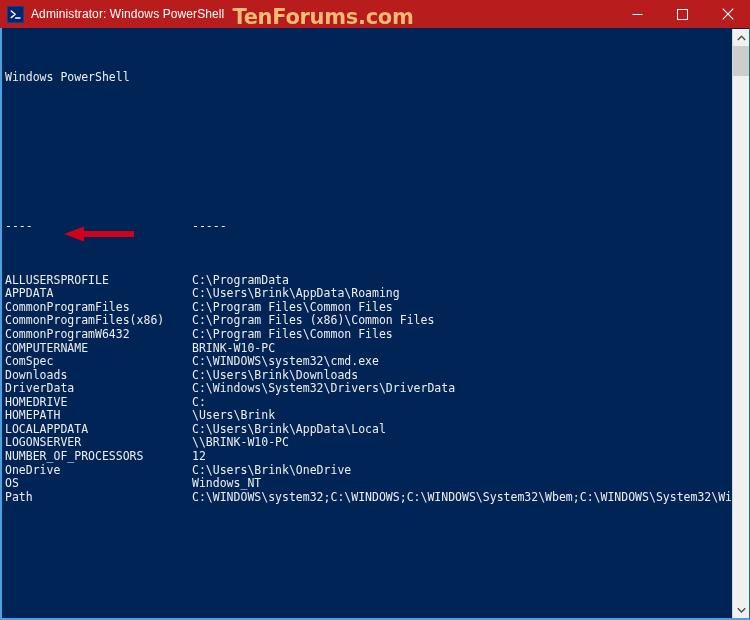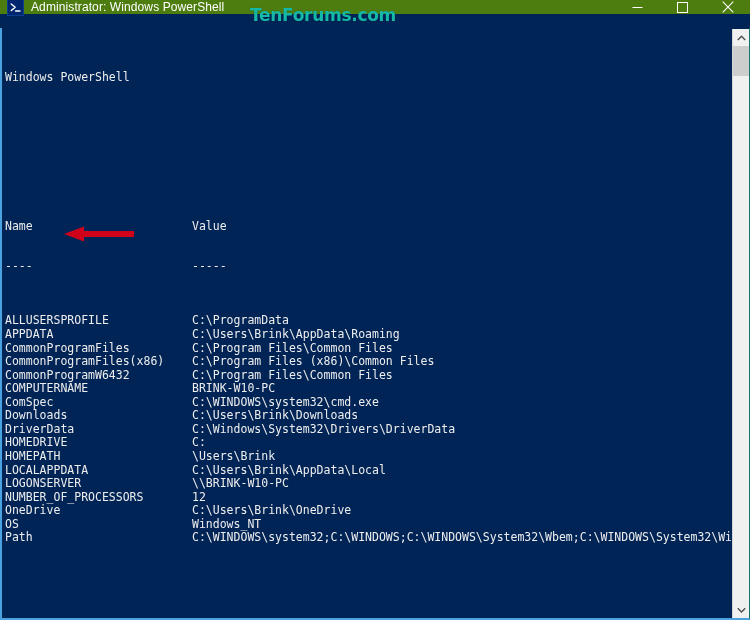--- a/index.html
+++ b/index.html
@@ -21,22 +21,22 @@
     background: #012456;
     box-sizing: border-box;
     overflow: hidden;
   }
 
   
   #titlebar {
     position: absolute;
     left: 0; top: 0;
     width: 750px;
-    height: 14px;
-    background: #4d7c0f;
+    height: 28px;
+    background: #b91c1c;
     display: flex;
     align-items: center;
     z-index: 5;
   }
   #titlebar-left {
     display: flex;
     align-items: center;
     flex: 0 0 auto;
     padding-left: 7px;
   }
@@ -75,22 +75,22 @@
 
   
   #watermark {
     position: absolute;
     left: 0;
     top: 5px;
     width: 646px;
     text-align: center;
     font-family: "DejaVu Sans", sans-serif;
     font-weight: bold;
-    font-size: 17px;
-    color: #14b8a6;
+    font-size: 21px;
+    color: #fdba74;
     letter-spacing: -0.3px;
     z-index: 6;
     pointer-events: none;
     text-shadow: 0 0 1px rgba(0,0,0,0.25);
   }
 
   
   #console {
     position: absolute;
     left: 0;
@@ -229,21 +229,20 @@
   <div id="watermark">TenForums.com</div>
 
   <div id="console">
     <div id="console-text">
 
       <div class="line">Windows PowerShell</div>
       <div class="blank"></div>
 
       <div class="blank"></div>
 
-      <div class="row"><span class="col-name">Name</span><span class="col-val">Value</span></div>
       <div class="row"><span class="col-name">----</span><span class="col-val">-----</span></div>
 
       <div id="rows-host"><div class="row"><span class="col-name">ALLUSERSPROFILE</span><span class="col-val">C:\ProgramData</span></div><div class="row"><span class="col-name">APPDATA</span><span class="col-val">C:\Users\Brink\AppData\Roaming</span></div><div class="row"><span class="col-name">CommonProgramFiles</span><span class="col-val">C:\Program Files\Common Files</span></div><div class="row"><span class="col-name">CommonProgramFiles(x86)</span><span class="col-val">C:\Program Files (x86)\Common Files</span></div><div class="row"><span class="col-name">CommonProgramW6432</span><span class="col-val">C:\Program Files\Common Files</span></div><div class="row"><span class="col-name">COMPUTERNAME</span><span class="col-val">BRINK-W10-PC</span></div><div class="row"><span class="col-name">ComSpec</span><span class="col-val">C:\WINDOWS\system32\cmd.exe</span></div><div class="row"><span class="col-name">Downloads</span><span class="col-val">C:\Users\Brink\Downloads</span></div><div class="row"><span class="col-name">DriverData</span><span class="col-val">C:\Windows\System32\Drivers\DriverData</span></div><div class="row"><span class="col-name">HOMEDRIVE</span><span class="col-val">C:</span></div><div class="row"><span class="col-name">HOMEPATH</span><span class="col-val">\Users\Brink</span></div><div class="row"><span class="col-name">LOCALAPPDATA</span><span class="col-val">C:\Users\Brink\AppData\Local</span></div><div class="row"><span class="col-name">LOGONSERVER</span><span class="col-val">\\BRINK-W10-PC</span></div><div class="row"><span class="col-name">NUMBER_OF_PROCESSORS</span><span class="col-val">12</span></div><div class="row"><span class="col-name">OneDrive</span><span class="col-val">C:\Users\Brink\OneDrive</span></div><div class="row"><span class="col-name">OS</span><span class="col-val">Windows_NT</span></div><div class="row"><span class="col-name">Path</span><span class="col-val">C:\WINDOWS\system32;C:\WINDOWS;C:\WINDOWS\System32\Wbem;C:\WINDOWS\System32\WindowsPo...</span></div></div>
 
       
       
 
     </div>
 
     <svg id="red-arrow" viewBox="0 0 70 16">

